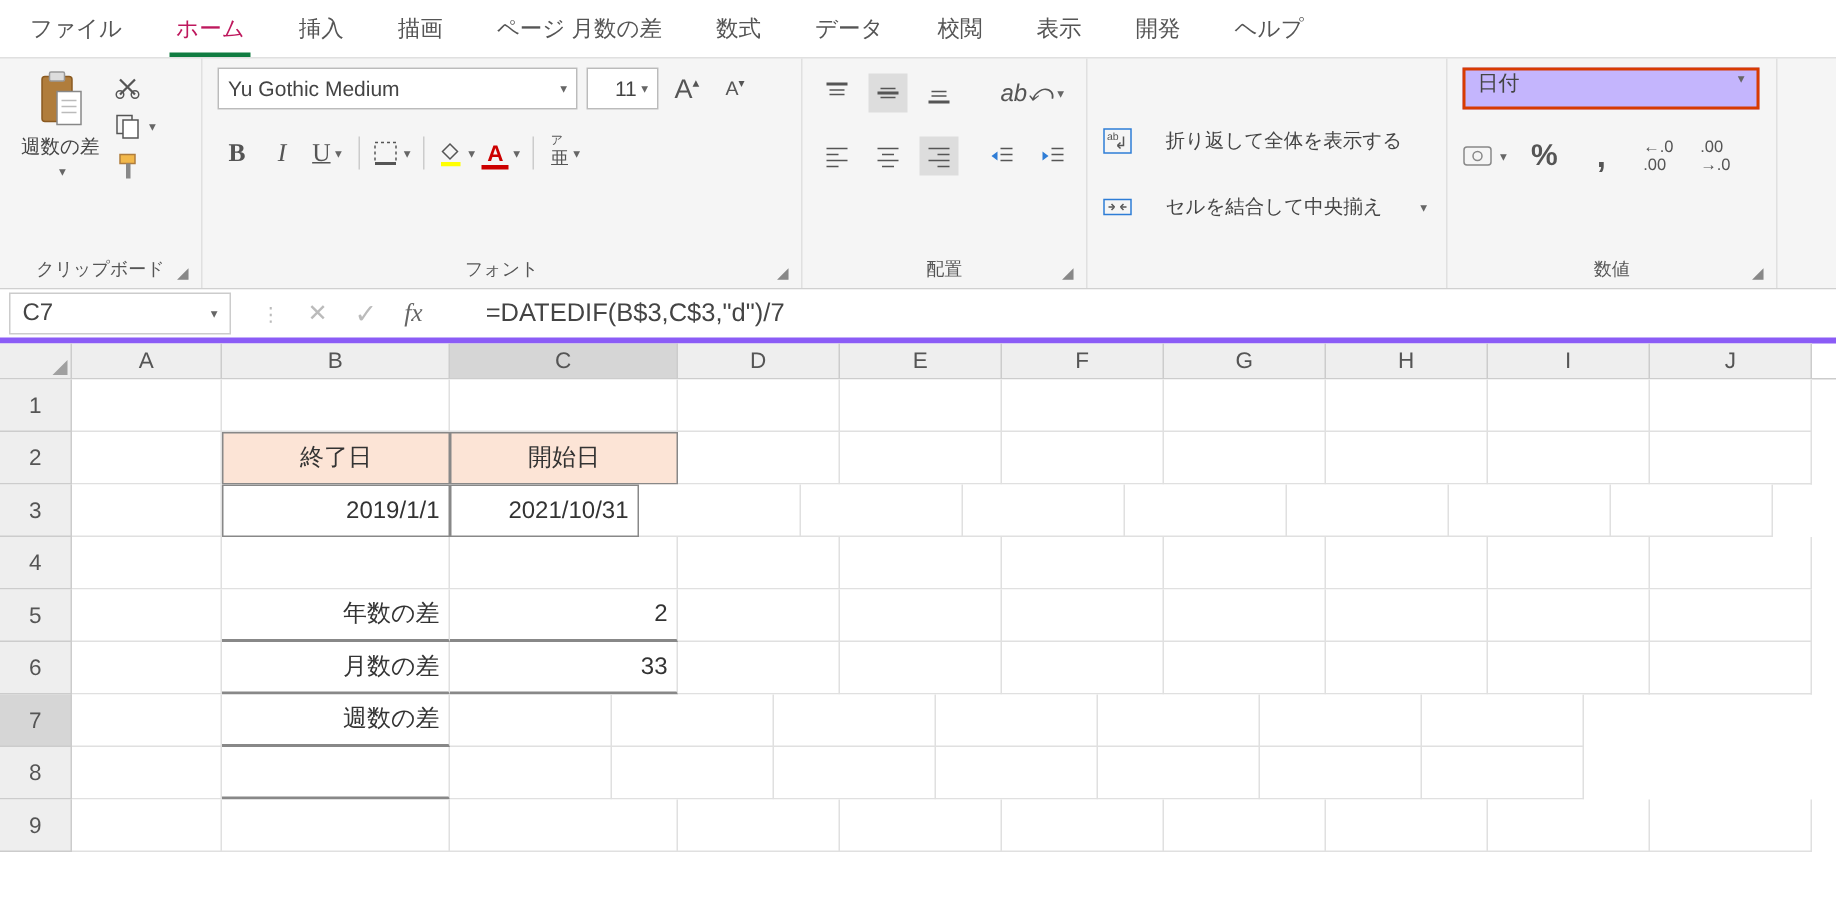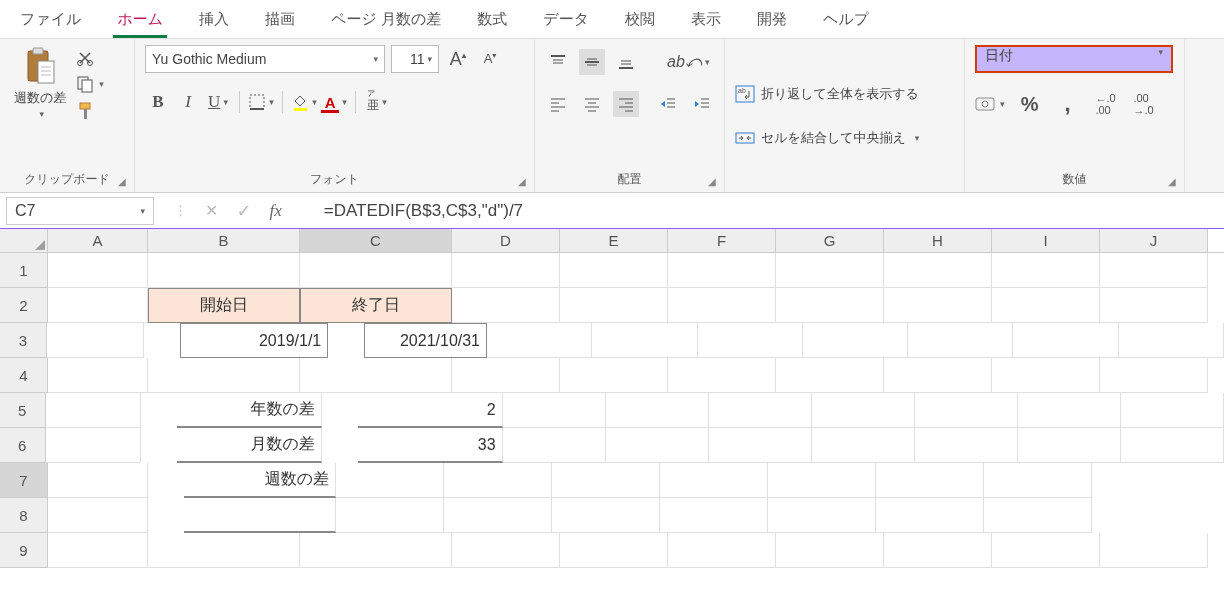--- a/index.html
+++ b/index.html
@@ -35,49 +35,49 @@
   .drop-caret { font-size:9px; color:#666; margin-left:3px; }
   .big-a { font-size:18px; }
   .small-a { font-size:13px; }
   
   
   .align-group { width: 190px; }
   .align-row { display:flex; gap:8px; }
   
   
   .wrap-group { width: 240px; }
-  .wrap-row { display:flex; align-items:center; gap:6px; font-size:13px; color:#444; height:30px; }
+  .wrap-row { display:flex; align-items:center; gap:22px; font-size:13px; color:#444; height:30px; }
   
   
   .num-group { width: 220px; }
   .num-format { display:flex; align-items:flex-start; justify-content:space-between; width:198px; height:28px; border:2px solid #d83b01; background:#c4b5fd; padding:0 8px; font-size:14px; }
   .num-row2 { display:flex; gap:12px; align-items:center; margin-top:12px; }
   
   
-  .formula-row { display:flex; align-items:center; height:36px; border-bottom:1px solid #8b5cf6; background:#fff; }
+  .formula-row { display:flex; align-items:center; height:36px; border-bottom:4px solid #8b5cf6; background:#fff; }
   .name-box { width:148px; border:1px solid #ccc; margin:4px 0 4px 6px; height:28px; display:flex; align-items:center; justify-content:space-between; padding:0 8px; font-size:16px; color:#444;}
   .fx-icons { display:flex; gap:18px; align-items:center; padding:0 20px; color:#aaa;}
   .fx-label { font-style:italic; font-family:serif; font-size:17px; color:#666; margin-right:18px; }
   .formula-input { flex:1; font-size:17px; color:#444; padding-left:4px; }
   
   
   .grid { position:relative; }
   .col-headers { display:flex; height:24px; border-bottom:1px solid #ccc; }
   .corner { width:48px; border-right:1px solid #ccc; background:#eee; position:relative; }
   .corner::after { content:''; position:absolute; right:2px; bottom:2px; border-left:10px solid transparent; border-bottom:10px solid #a0a0a0; }
   .col-h { border-right:1px solid #ccc; background:#eee; display:flex; align-items:center; justify-content:center; color:#555; font-size:15px;}
   .col-h.active { background:#d6d6d6; }
   .row { display:flex; height:35px; }
   .row-h { width:48px; border-right:1px solid #ccc; border-bottom:1px solid #ccc; background:#eee; display:flex; align-items:center; justify-content:center; color:#555; font-size:15px;}
   .row-h.active { background:#d6d6d6; }
   .cell { border-right:1px solid #e0e0e0; border-bottom:1px solid #e0e0e0; display:flex; align-items:center; padding:0 6px; font-size:16px; color:#333; background:#fff;}
   .cell.hdr { background:#fce4d6; justify-content:center; border:1px solid #888;}
   .cell.b-all { border:1px solid #888; }
   .cell.b-bottom { border-bottom:2px solid #888; }
-  .cell.right { justify-content:flex-end;margin-left:36px; }
+  .cell.right { justify-content:flex-end; }
   .cell.selected { outline:2px solid #107c41; outline-offset:-1px; position:relative; z-index:2; }
   .cell.selected::after { content:''; position:absolute; right:-3px; bottom:-3px; width:6px; height:6px; background:#107c41; }
   
   svg { display:block; }
 </style>
 </head>
 <body>
 
 <div class="tabs">
   <div class="tab">ファイル</div>
@@ -373,22 +373,22 @@
         <div class="cell" style="width: 108px;"></div>
         <div class="cell" style="width: 108px;"></div>
         <div class="cell" style="width: 108px;"></div>
         <div class="cell" style="width: 108px;"></div>
         <div class="cell" style="width: 108px;"></div>
         <div class="cell" style="width: 108px;"></div>
       </div>
       <div class="row">
         <div class="row-h">2</div>
         <div class="cell" style="width: 100px;"></div>
+        <div class="cell hdr" style="width: 152px;">終了日</div>
         <div class="cell hdr" style="width: 152px;">開始日</div>
-        <div class="cell hdr" style="width: 152px;">終了日</div>
         <div class="cell" style="width: 108px;"></div>
         <div class="cell" style="width: 108px;"></div>
         <div class="cell" style="width: 108px;"></div>
         <div class="cell" style="width: 108px;"></div>
         <div class="cell" style="width: 108px;"></div>
         <div class="cell" style="width: 108px;"></div>
         <div class="cell" style="width: 108px;"></div>
       </div>
       <div class="row">
         <div class="row-h">3</div>

